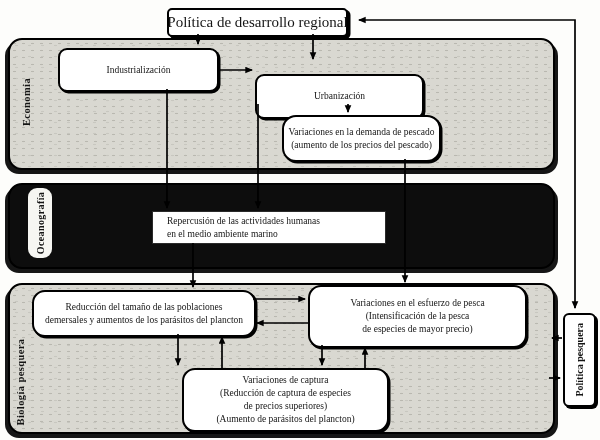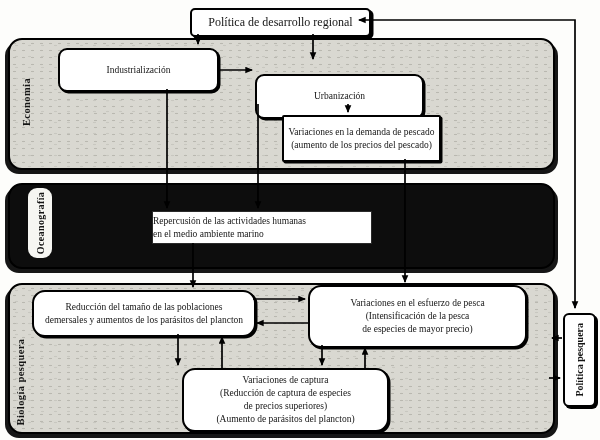--- a/index.html
+++ b/index.html
@@ -33,26 +33,26 @@
   }
   #lbl-oce{left:40px;top:223px;font-size:10px;}
   
   .node{
     position:absolute;background:#fff;border:2px solid #000;
     display:flex;flex-direction:column;justify-content:center;align-items:center;
     text-align:center;font-size:9.5px;line-height:1.35;
     box-shadow:1.5px 1.5px 0 #000;
   }
   .node div{white-space:nowrap;}
-  #n-top{left:190px;top:8px;width:177px;height:25px;border-radius:5px;box-shadow:2.5px 2px 0 #000;font-size:12px;}
+  #n-top{left:167px;top:8px;width:177px;height:25px;border-radius:5px;box-shadow:2.5px 2px 0 #000;font-size:15px;}
   #n-ind{left:58px;top:48px;width:157px;height:40px;border-radius:9px;}
   #n-urb{left:255px;top:62px;width:165px;height:41px;border-radius:9px;margin-top:12px;}
-  #n-dem{left:282px;top:115px;width:155px;height:43px;border-radius:2px;}
+  #n-dem{left:282px;top:115px;width:155px;height:43px;border-radius:14px;}
   #n-rep{left:152px;top:211px;width:218px;height:31px;border:1.5px solid #2a2a2a;border-radius:0;
-         box-shadow:none;align-items:flex-start;text-align:left;font-family:Liberation Serif, serif;}
+         box-shadow:none;align-items:flex-start;text-align:left;padding-left:14px;font-family:Liberation Serif, serif;}
   #n-red{left:32px;top:290px;width:220px;height:43px;border-radius:13px;}
   #n-esf{left:308px;top:285px;width:215px;height:59px;border-radius:13px;}
   #n-cap{left:182px;top:368px;width:203px;height:60px;border-radius:13px;}
   #n-pol{left:563px;top:313px;width:29px;height:90px;border-radius:6px;box-shadow:2px 2px 0 #000;}
   #n-pol .rot{transform:rotate(-90deg);white-space:nowrap;font-size:10px;font-weight:bold;}
   
   #wires{position:absolute;left:0;top:0;pointer-events:none;}
 </style>
 </head>
 <body>

